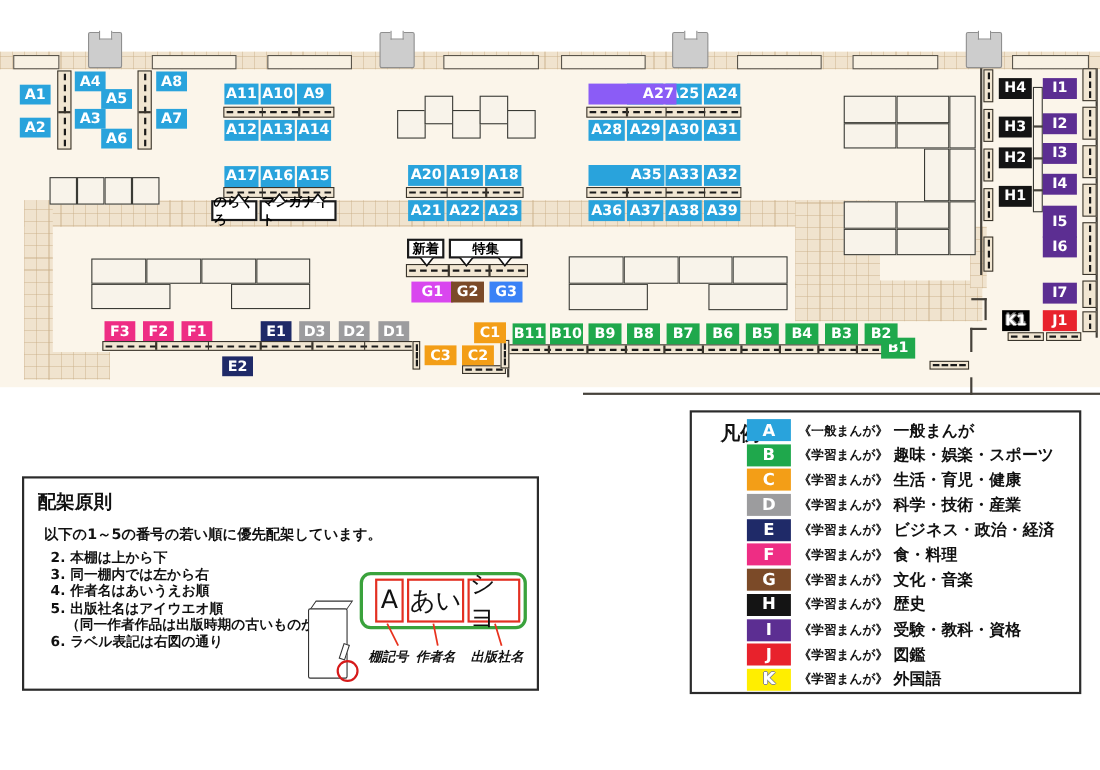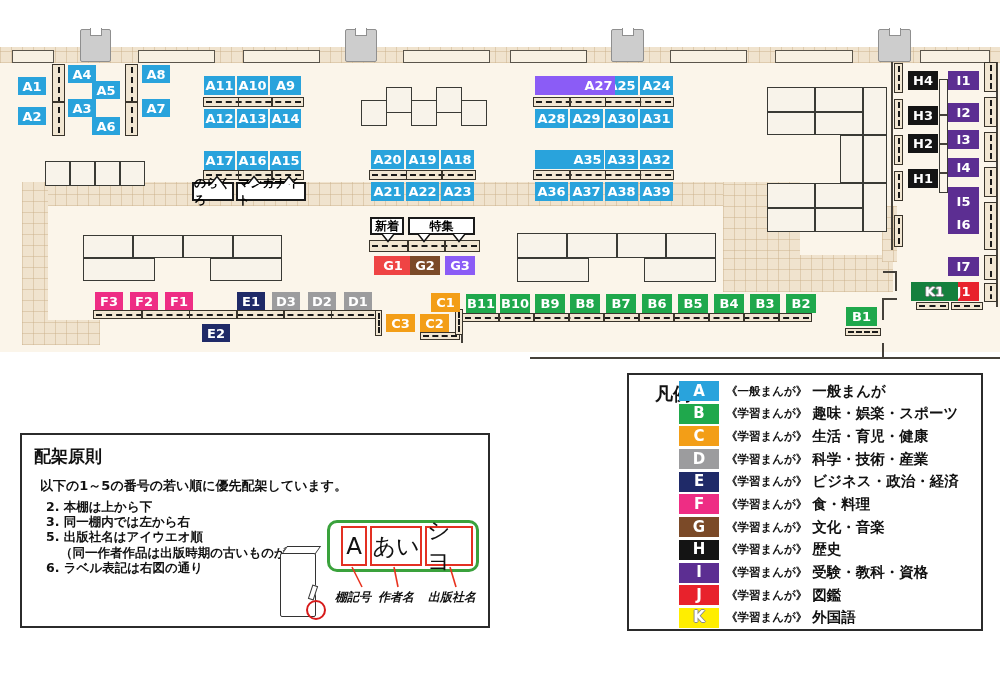--- a/index.html
+++ b/index.html
@@ -310,21 +310,21 @@
       <div class="abs badge" style="left: 605px; top: 109px; width: 33px; height: 19px; background: rgb(41, 163, 220);">A30</div>
       <div class="abs badge" style="left: 640px; top: 109px; width: 33px; height: 19px; background: rgb(41, 163, 220);">A31</div>
       <div class="abs badge" style="left: 640px; top: 150px; width: 33px; height: 19px; background: rgb(41, 163, 220);">A32</div>
       <div class="abs badge" style="left: 605px; top: 150px; width: 33px; height: 19px; background: rgb(41, 163, 220);">A33</div>
       <div class="abs badge" style="left: 570px; top: 150px; width: 33px; height: 19px; background: rgb(41, 163, 220);">A34</div>
       <div class="abs badge" style="left: 535px; top: 150px; width: 33px; height: 19px; background: rgb(41, 163, 220); padding-left: 36px;">A35</div>
       <div class="abs badge" style="left: 535px; top: 182px; width: 33px; height: 19px; background: rgb(41, 163, 220);">A36</div>
       <div class="abs badge" style="left: 570px; top: 182px; width: 33px; height: 19px; background: rgb(41, 163, 220);">A37</div>
       <div class="abs badge" style="left: 605px; top: 182px; width: 33px; height: 19px; background: rgb(41, 163, 220);">A38</div>
       <div class="abs badge" style="left: 640px; top: 182px; width: 33px; height: 19px; background: rgb(41, 163, 220);">A39</div>
-      <div class="abs badge" style="left: 846px; top: 307px; width: 31px; height: 19px; background: rgb(31, 168, 76);">B1</div>
+      <div class="abs badge" style="left: 801px; top: 307px; width: 31px; height: 19px; background: rgb(31, 168, 76);">B1</div>
       <div class="abs badge" style="left: 786px; top: 294px; width: 30px; height: 19px; background: rgb(31, 168, 76);">B2</div>
       <div class="abs badge" style="left: 750px; top: 294px; width: 30px; height: 19px; background: rgb(31, 168, 76);">B3</div>
       <div class="abs badge" style="left: 714px; top: 294px; width: 30px; height: 19px; background: rgb(31, 168, 76);">B4</div>
       <div class="abs badge" style="left: 678px; top: 294px; width: 30px; height: 19px; background: rgb(31, 168, 76);">B5</div>
       <div class="abs badge" style="left: 642px; top: 294px; width: 30px; height: 19px; background: rgb(31, 168, 76);">B6</div>
       <div class="abs badge" style="left: 606px; top: 294px; width: 30px; height: 19px; background: rgb(31, 168, 76);">B7</div>
       <div class="abs badge" style="left: 570px; top: 294px; width: 30px; height: 19px; background: rgb(31, 168, 76);">B8</div>
       <div class="abs badge" style="left: 535px; top: 294px; width: 30px; height: 19px; background: rgb(31, 168, 76);">B9</div>
       <div class="abs badge" style="left: 500px; top: 294px; width: 30px; height: 19px; background: rgb(31, 168, 76);">B10</div>
       <div class="abs badge" style="left: 466px; top: 294px; width: 30px; height: 19px; background: rgb(31, 168, 76);">B11</div>
@@ -332,36 +332,36 @@
       <div class="abs badge" style="left: 420px; top: 314px; width: 29px; height: 18px; background: rgb(243, 158, 23);">C2</div>
       <div class="abs badge" style="left: 386px; top: 314px; width: 29px; height: 18px; background: rgb(243, 158, 23);">C3</div>
       <div class="abs badge" style="left: 344px; top: 292px; width: 28px; height: 18px; background: rgb(156, 156, 158);">D1</div>
       <div class="abs badge" style="left: 308px; top: 292px; width: 28px; height: 18px; background: rgb(156, 156, 158);">D2</div>
       <div class="abs badge" style="left: 272px; top: 292px; width: 28px; height: 18px; background: rgb(156, 156, 158);">D3</div>
       <div class="abs badge" style="left: 237px; top: 292px; width: 28px; height: 18px; background: rgb(31, 42, 104);">E1</div>
       <div class="abs badge" style="left: 202px; top: 292px; width: 28px; height: 18px; background: rgb(31, 42, 104); margin-top: 32px;">E2</div>
       <div class="abs badge" style="left: 165px; top: 292px; width: 28px; height: 18px; background: rgb(238, 45, 132);">F1</div>
       <div class="abs badge" style="left: 130px; top: 292px; width: 28px; height: 18px; background: rgb(238, 45, 132);">F2</div>
       <div class="abs badge" style="left: 95px; top: 292px; width: 28px; height: 18px; background: rgb(238, 45, 132);">F3</div>
-      <div class="abs badge" style="left: 374px; top: 256px; width: 38px; height: 19px; background: #ef4444;">G1</div>
+      <div class="abs badge" style="left: 374px; top: 256px; width: 38px; height: 19px; background: #d946ef;">G1</div>
       <div class="abs badge" style="left: 410px; top: 256px; width: 30px; height: 19px; background: rgb(123, 74, 40);">G2</div>
-      <div class="abs badge" style="left: 445px; top: 256px; width: 30px; height: 19px; background: #8b5cf6;">G3</div>
+      <div class="abs badge" style="left: 445px; top: 256px; width: 30px; height: 19px; background: #3b82f6;">G3</div>
       <div class="abs badge" style="left: 908px; top: 169px; width: 30px; height: 19px; background: rgb(20, 20, 20);">H1</div>
       <div class="abs badge" style="left: 908px; top: 134px; width: 30px; height: 19px; background: rgb(20, 20, 20);">H2</div>
       <div class="abs badge" style="left: 908px; top: 106px; width: 30px; height: 19px; background: rgb(20, 20, 20);">H3</div>
       <div class="abs badge" style="left: 908px; top: 71px; width: 30px; height: 19px; background: rgb(20, 20, 20);">H4</div>
       <div class="abs badge" style="left: 948px; top: 71px; width: 31px; height: 19px; background: rgb(92, 46, 146);">I1</div>
       <div class="abs badge" style="left: 948px; top: 103px; width: 31px; height: 19px; background: rgb(92, 46, 146);">I2</div>
       <div class="abs badge" style="left: 948px; top: 130px; width: 31px; height: 19px; background: rgb(92, 46, 146);">I3</div>
       <div class="abs badge" style="left: 948px; top: 158px; width: 31px; height: 19px; background: rgb(92, 46, 146);">I4</div>
       <div class="abs badge" style="left: 948px; top: 187px; width: 31px; height: 29px; background: rgb(92, 46, 146); text-align: center;">I5</div>
       <div class="abs badge" style="left: 948px; top: 215px; width: 31px; height: 19px; background: rgb(92, 46, 146);">I6</div>
       <div class="abs badge" style="left: 948px; top: 257px; width: 31px; height: 19px; background: rgb(92, 46, 146);">I7</div>
       <div class="abs badge" style="left: 948px; top: 282px; width: 31px; height: 19px; background: rgb(232, 34, 44);">J1</div>
-      <div class="abs badge k-outline" style="left: 911px; top: 282px; width: 47px; height: 19px; background: #15803d;">K1</div>
+      <div class="abs badge k-outline" style="left: 911px; top: 282px; width: 25px; height: 19px; background: #000000;">K1</div>
     </div>
 
   <div id="legend">
     <div class="legend-title">凡例</div>
     <div id="legend-rows">
         <div class="lrow">
           <span class="lbadge" style="background: rgb(41, 163, 220);">A</span>
           <span class="lseries">《一般まんが》</span>
           <span class="llabel">一般まんが</span>
         </div>
@@ -417,20 +417,21 @@
         </div>
       </div>
   </div>
 
   <div id="principles">
     <div class="p-title">配架原則</div>
     <div class="p-intro">以下の1～5の番号の若い順に優先配架しています。</div>
     <div id="rules-list">
         <div class="rule">2. 本棚は上から下</div>
         <div class="rule">3. 同一棚内では左から右</div>
+        <div class="rule">4. 作者名はあいうえお順</div>
         <div class="rule">5. 出版社名はアイウエオ順</div>
         <div class="rule indent">（同一作者作品は出版時期の古いものが先）</div>
         <div class="rule">6. ラベル表記は右図の通り</div>
       </div>
 
     <div class="book-top"></div>
     <div class="book-body"></div>
     <div class="book-tag"></div>
     <div class="book-circle"></div>
 

